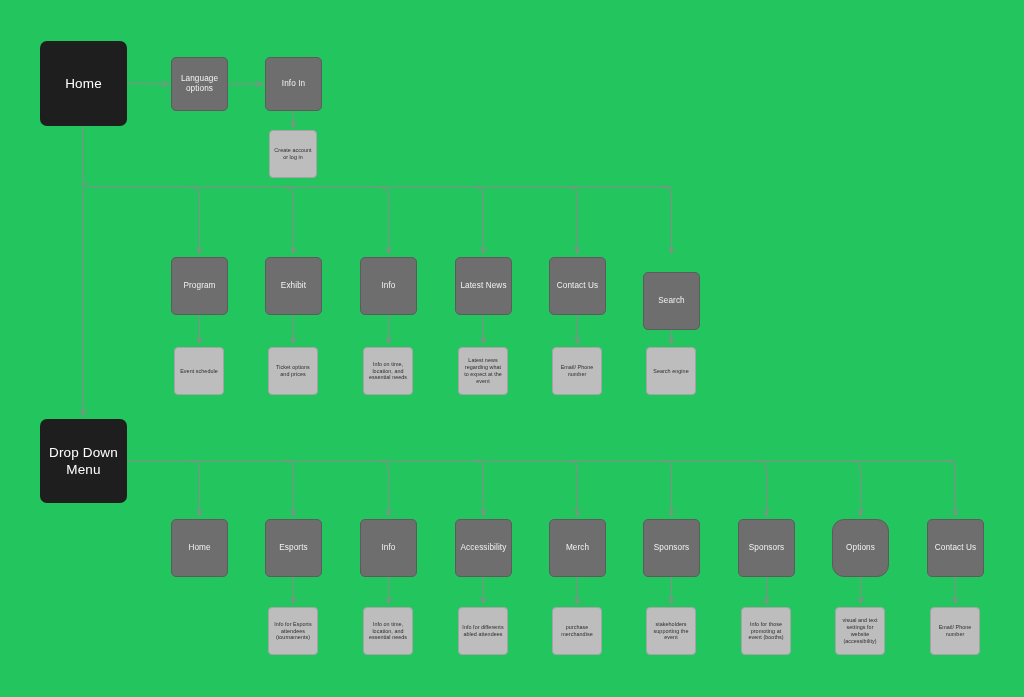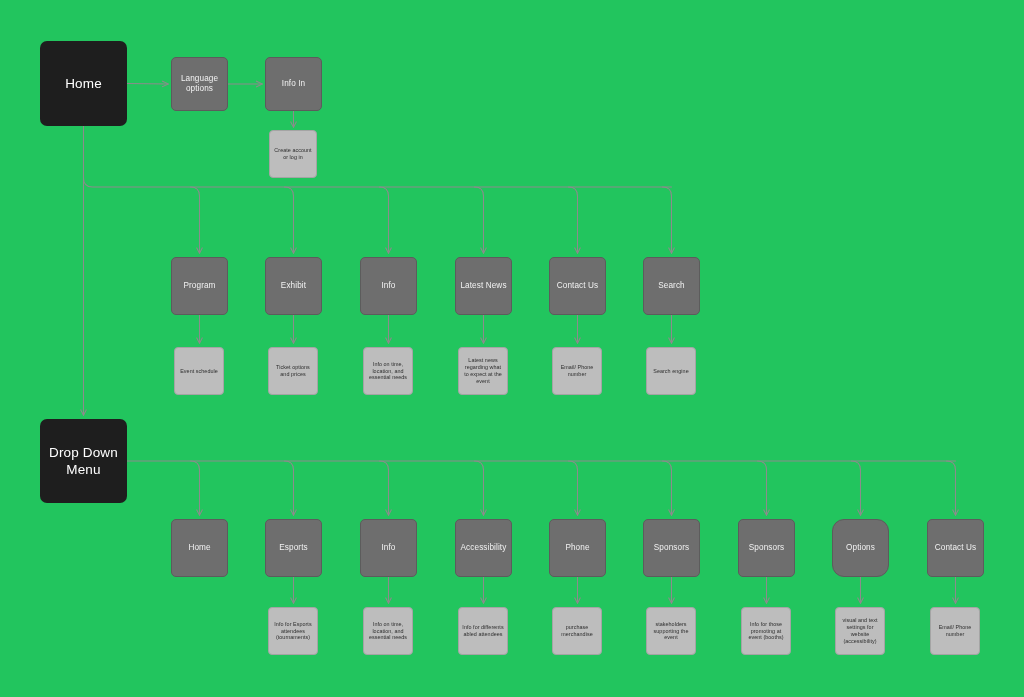--- a/index.html
+++ b/index.html
@@ -156,21 +156,21 @@
       </div>
       <div class="node leaf" style="left: 458px; top: 347px; width: 50px; height: 48px;">
         <span>Latest news regarding what to expect at the event</span>
       </div>
       <div class="node mid" style="left: 549px; top: 257px; width: 57px; height: 58px;">
         <span>Contact Us</span>
       </div>
       <div class="node leaf" style="left: 552px; top: 347px; width: 50px; height: 48px;">
         <span>Email/ Phone number</span>
       </div>
-      <div class="node mid" style="left: 643px; top: 257px; width: 57px; height: 58px;">
+      <div class="node mid" style="left: 643px; top: 272px; width: 57px; height: 58px;">
         <span>Search</span>
       </div>
       <div class="node leaf" style="left: 646px; top: 347px; width: 50px; height: 48px;">
         <span>Search engine</span>
       </div>
       <div class="node mid" style="left: 171px; top: 519px; width: 57px; height: 58px;">
         <span>Home</span>
       </div>
       <div class="node mid" style="left: 265px; top: 519px; width: 57px; height: 58px;">
         <span>Esports</span>
@@ -184,21 +184,21 @@
       <div class="node leaf" style="left: 363px; top: 607px; width: 50px; height: 48px;">
         <span>Info on time, location, and essential needs</span>
       </div>
       <div class="node mid" style="left: 455px; top: 519px; width: 57px; height: 58px;">
         <span>Accessibility</span>
       </div>
       <div class="node leaf" style="left: 458px; top: 607px; width: 50px; height: 48px;">
         <span>Info for differents abled attendees</span>
       </div>
       <div class="node mid" style="left: 549px; top: 519px; width: 57px; height: 58px;">
-        <span>Phone</span>
+        <span>Merch</span>
       </div>
       <div class="node leaf" style="left: 552px; top: 607px; width: 50px; height: 48px;">
         <span>purchase merchandise</span>
       </div>
       <div class="node mid" style="left: 643px; top: 519px; width: 57px; height: 58px;">
         <span>Sponsors</span>
       </div>
       <div class="node leaf" style="left: 646px; top: 607px; width: 50px; height: 48px;">
         <span>stakeholders supporting the event</span>
       </div>

